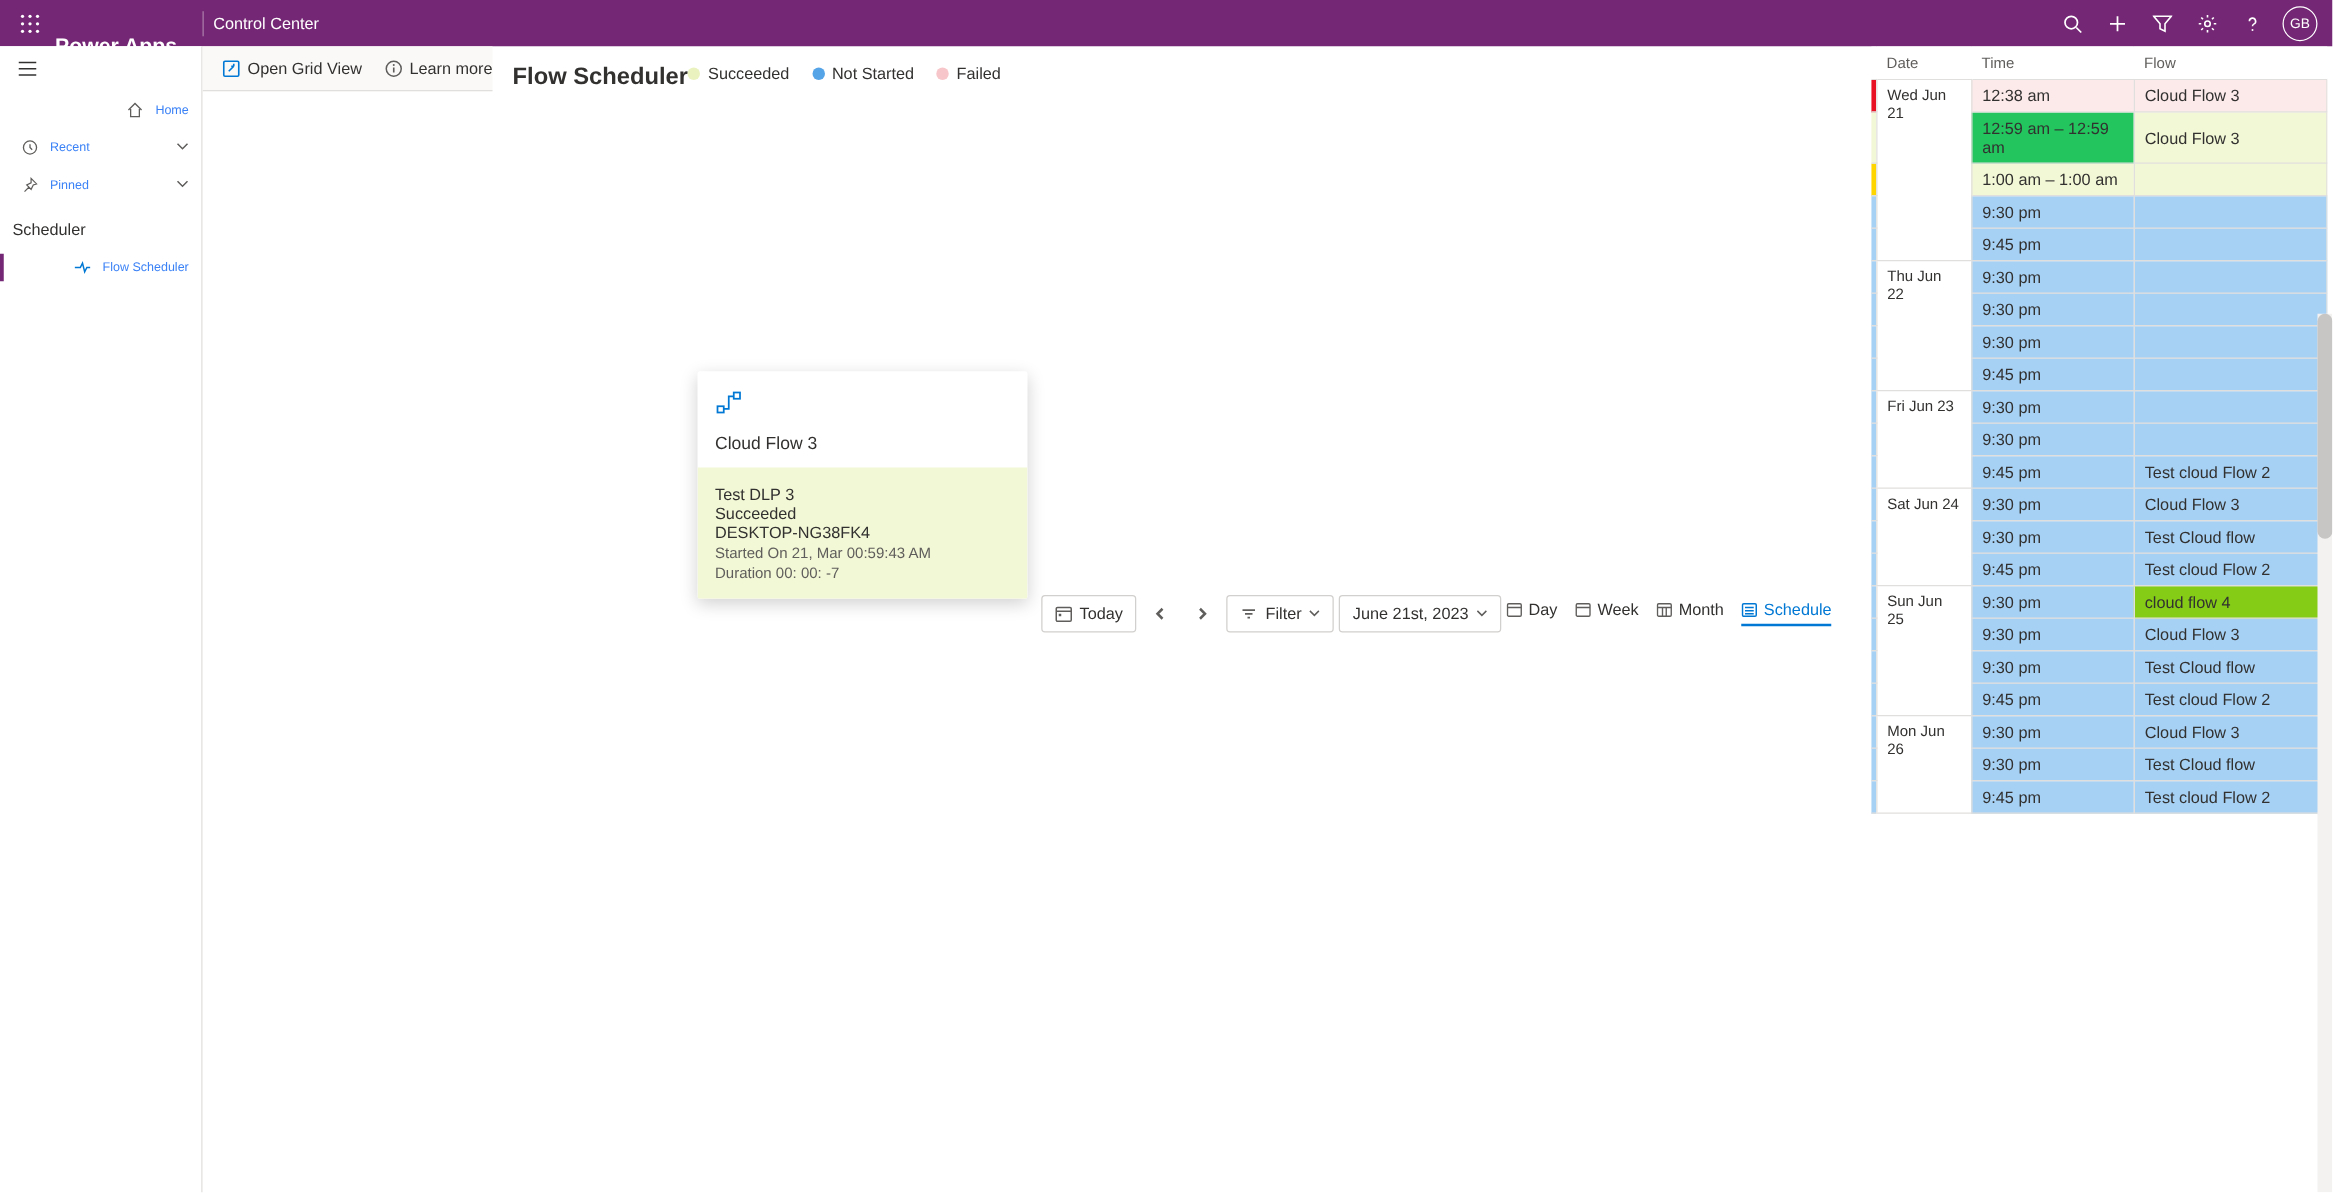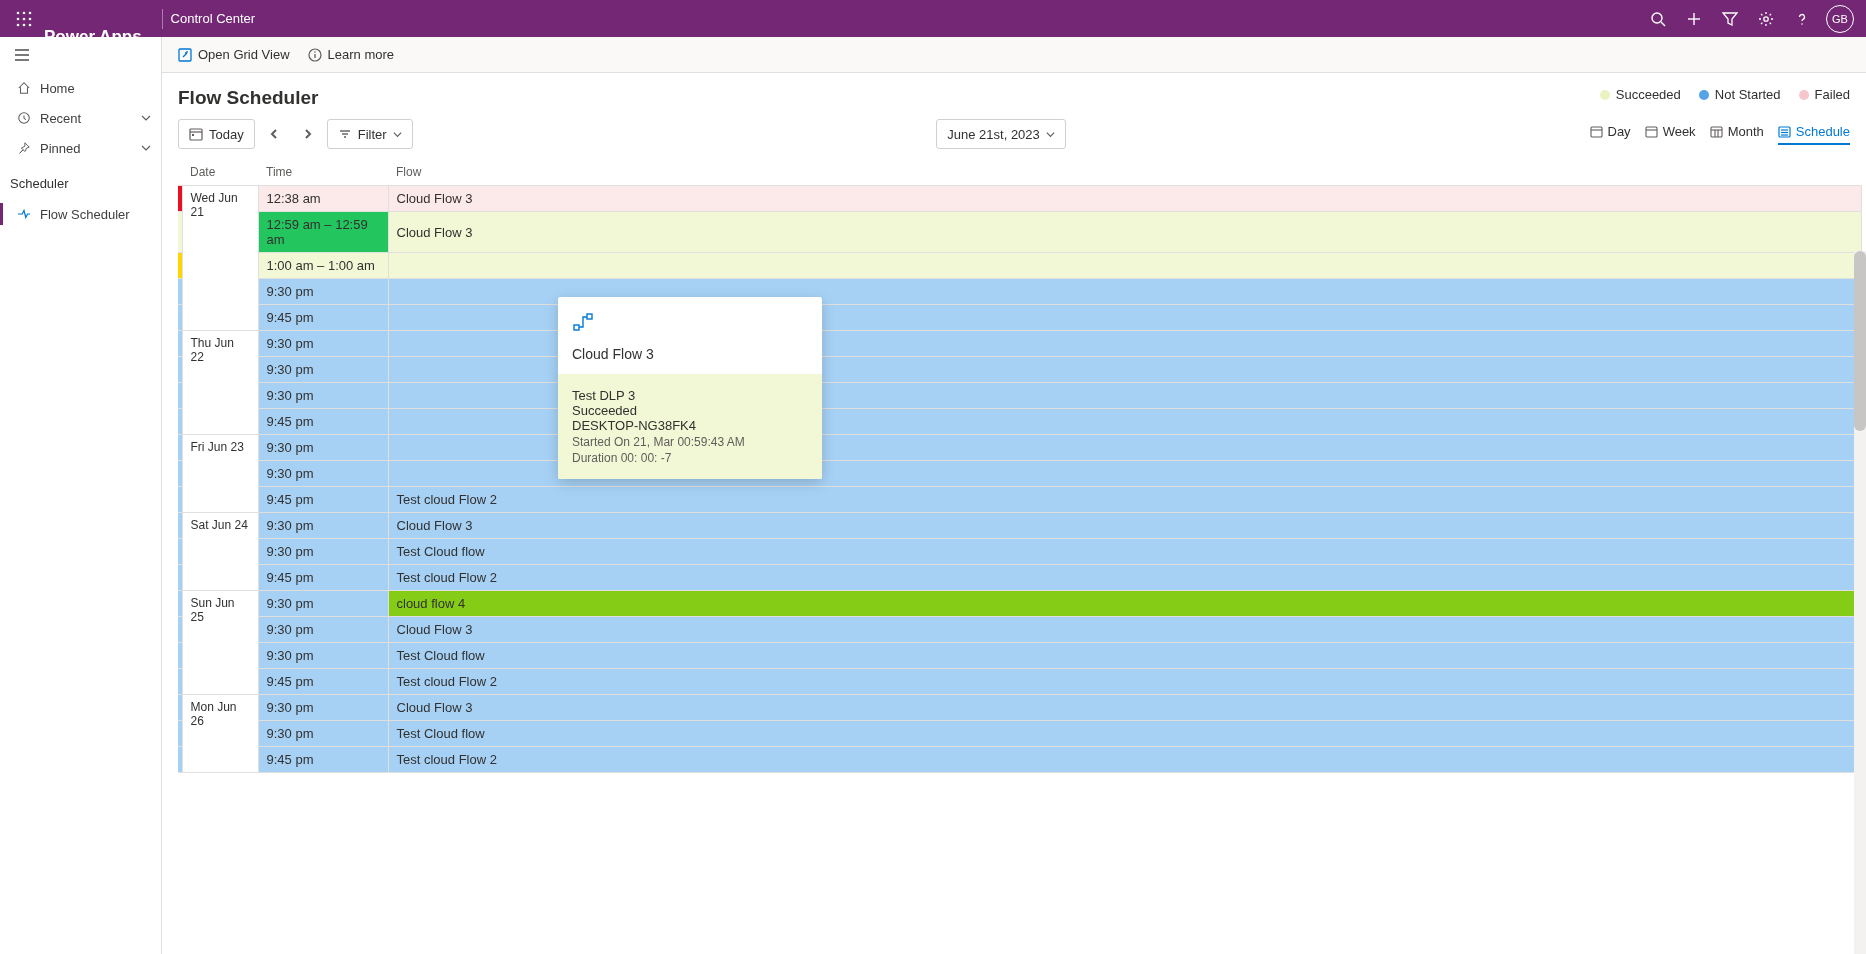--- a/index.html
+++ b/index.html
@@ -17,33 +17,33 @@
   .top-icon svg { width: 16px; height: 16px; stroke: #fff; fill: none; }
   .avatar { width: 28px; height: 28px; border-radius: 50%; border: 1px solid #fff; display: flex; justify-content: center; align-items: center; font-size: 11px; margin-left: 6px; margin-right: 4px; cursor: pointer; }
 
   
   .shell { display: flex; height: calc(100vh - 37px); }
 
   
   .sidebar { width: 162px; border-right: 1px solid #e1dfdd; display: flex; flex-direction: column; background: #fff; }
   .hamburger { height: 36px; display: flex; align-items: center; padding-left: 14px; cursor: pointer; }
   .hamburger svg { width: 16px; height: 16px; }
-  .nav-item { height: 30px; display: flex; align-items: center; padding: 0 10px 0 14px; cursor: pointer; font-size: 13px; color: #404040; }
+  .nav-item { height: 30px; display: flex; align-items: center; padding: 0 10px 0 14px; cursor: pointer; font-size: 10px; color: #3b82f6; justify-content: flex-end; }
   .nav-item .icon { width: 20px; display: flex; align-items: center; justify-content: center; margin-right: 6px; }
   .nav-item .icon svg { width: 14px; height: 14px; stroke: #605e5c; fill: none; }
   .nav-item .chev { margin-left: auto; }
   .nav-item .chev svg { width: 10px; height: 10px; stroke: #605e5c; fill: none; }
   .nav-section-label { height: 32px; display: flex; align-items: center; padding-left: 10px; font-size: 13px; color: #323130; background: transparent; margin-top:4px; }
   .nav-item.active { position: relative; }
   .nav-item.active::before { content:""; position:absolute; left:0; top:4px; bottom:4px; width:3px; background:#742774; }
   .nav-item.active .icon svg { stroke:#0078d4; }
   .flow-icon svg { stroke:#0078d4 !important; }
 
   
-  .main { flex: 1; display: flex; flex-direction: column; position: relative; overflow: hidden; justify-content: center; }
+  .main { flex: 1; display: flex; flex-direction: row; position: relative; overflow: hidden; justify-content: center; }
 
   
   .cmd-bar { height: 36px; border-bottom: 1px solid #e1dfdd; display: flex; align-items: center; padding-left: 16px; gap: 18px; background: #faf9f8; }
   .cmd-item { display: flex; align-items: center; gap: 6px; font-size: 13px; color: #323130; cursor: pointer; }
   .cmd-item svg { width: 14px; height: 14px; stroke: #0078d4; fill: none; }
   .cmd-item .info-circle { stroke:#605e5c; }
 
   
   .page-header { padding: 14px 16px 10px 16px; display: flex; align-items: flex-start; }
   .page-title { font-size: 19px; font-weight: 600; color: #323130; }

